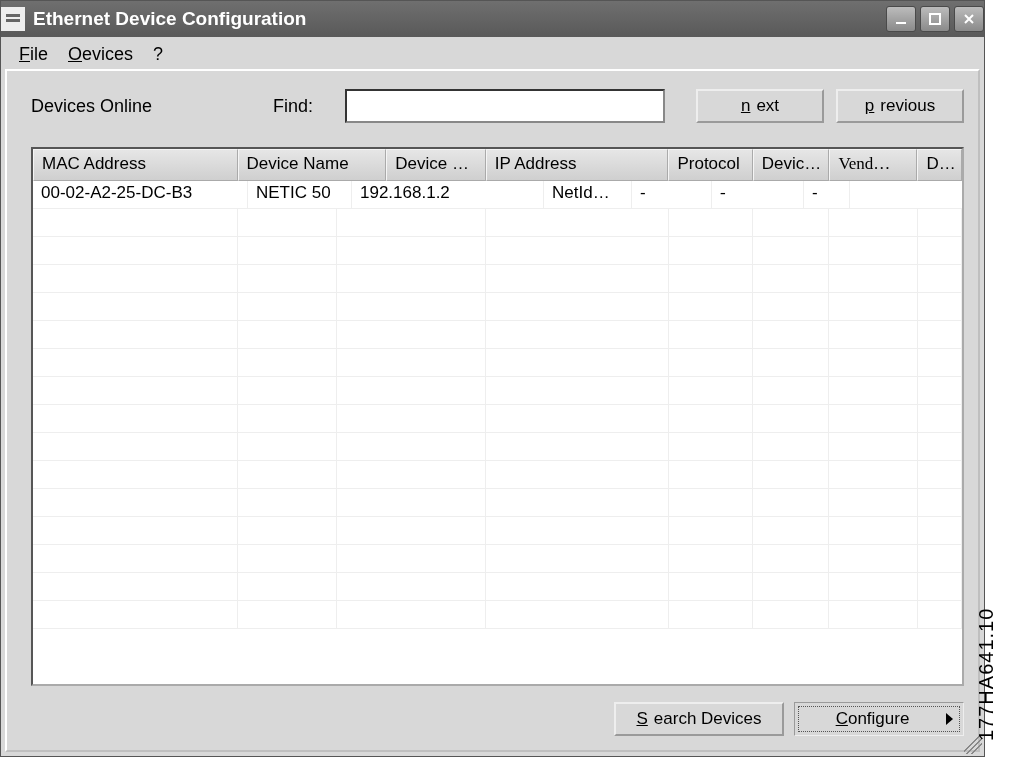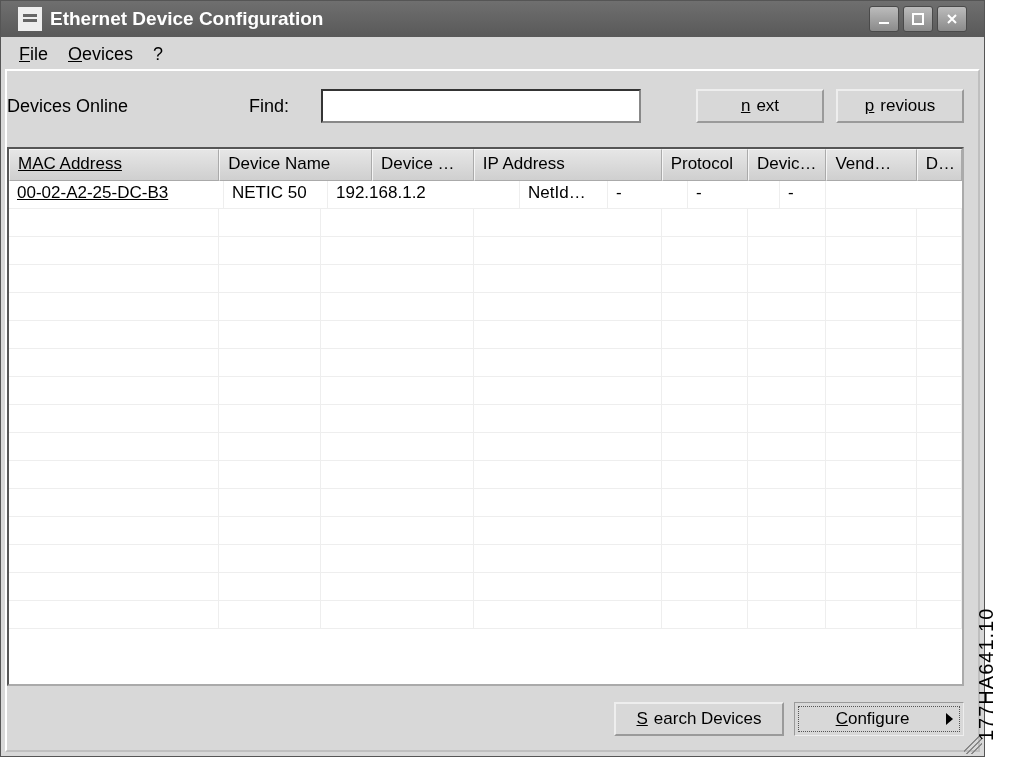--- a/index.html
+++ b/index.html
@@ -29,21 +29,21 @@
   }
 
   .titlebar {
     height: 36px;
     background: linear-gradient(to bottom, #6f6f6f 0%, #595959 100%);
     display: flex;
     align-items: center;
     color: #fff;
     font-weight: bold;
     font-size: 19px;
-    padding: 0 17px;
+    padding: 0 0;
   }
   .titlebar .app-icon {
     width: 24px;
     height: 24px;
     background: #eee;
     margin-right: 8px;
     display: flex;
     align-items: center;
     justify-content: center;
     font-size: 14px;
@@ -81,21 +81,21 @@
 
   .content {
     flex: 1;
     border: 2px solid #bfbfbf;
     border-top-color: #fff;
     border-left-color: #fff;
     margin: 2px 4px 4px 4px;
     background: #d8d8d8;
     display: flex;
     flex-direction: column;
-    padding: 18px 14px 14px 0;
+    padding: 18px 14px 14px 24px;
   }
 
   .toolbar {
     display: flex;
     align-items: center;
     gap: 12px;
     margin-bottom: 24px;
   }
   .toolbar-label {
     font-size: 18px;
@@ -161,27 +161,27 @@
   .td {
     border-right: 1px solid #eee;
     padding: 2px 8px;
     font-size: 17px;
     white-space: nowrap;
     overflow: hidden;
   }
   .trow.empty .td { color: transparent; }
 
   
-  .c0 { width: 215px; text-decoration: underline; }
+  .c0 { width: 215px; }
   .c1 { width: 104px; }
   .c2 { width: 156px; }
   .c3 { width: 192px; }
   .c4 { width: 88px; }
   .c5 { width: 80px; }
-  .c6 { width: 92px; }
+  .c6 { width: 92px; font-family: Liberation Serif, serif; }
   .c7 { width: 46px; }
 
   .footer {
     display: flex;
     justify-content: flex-end;
     gap: 10px;
   }
   .btn-dropdown {
     min-width: 170px;
     border-style: inset;

